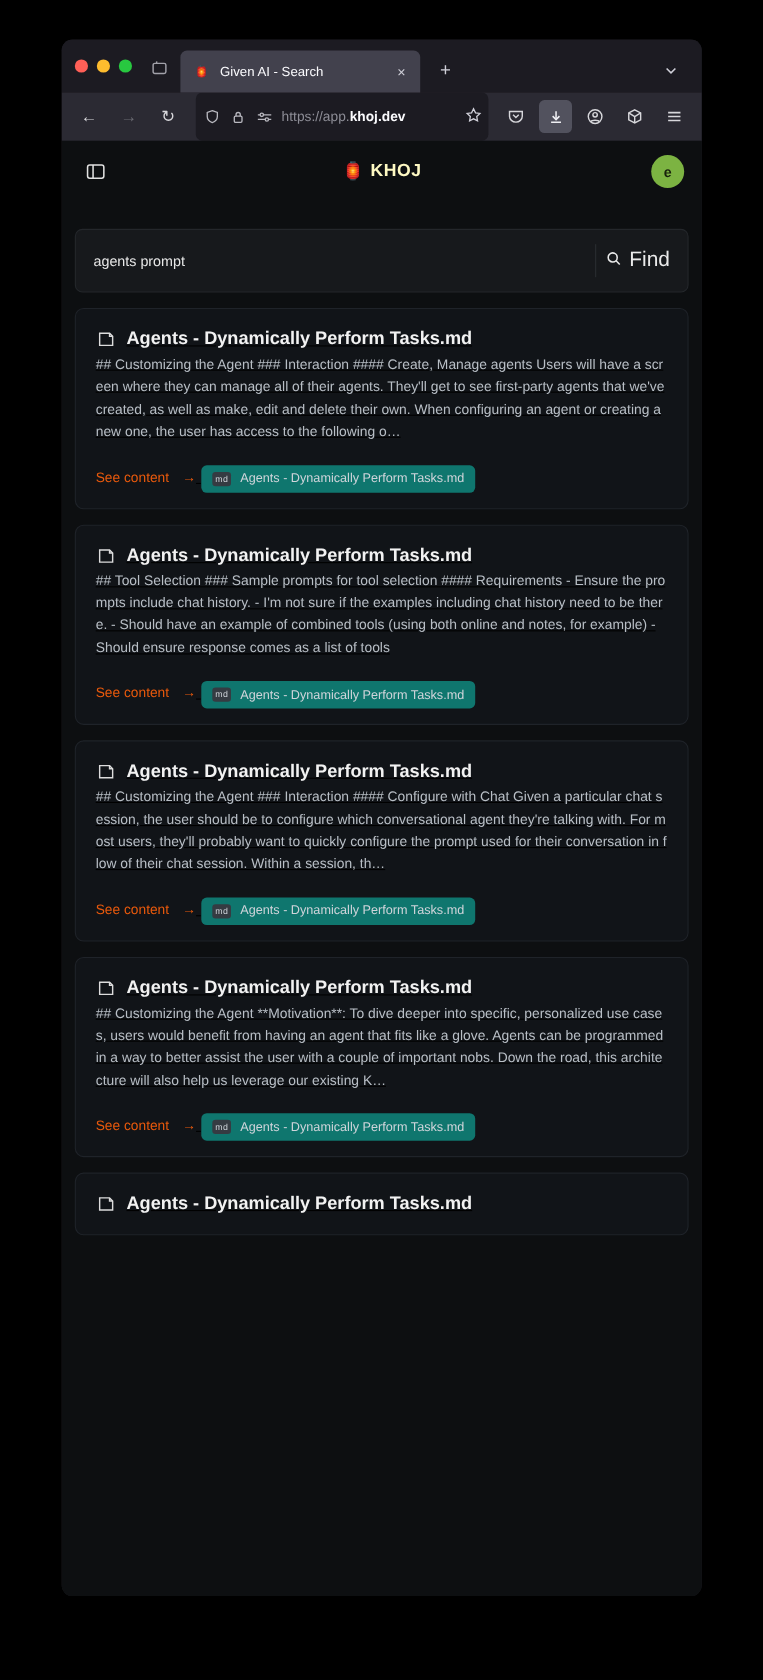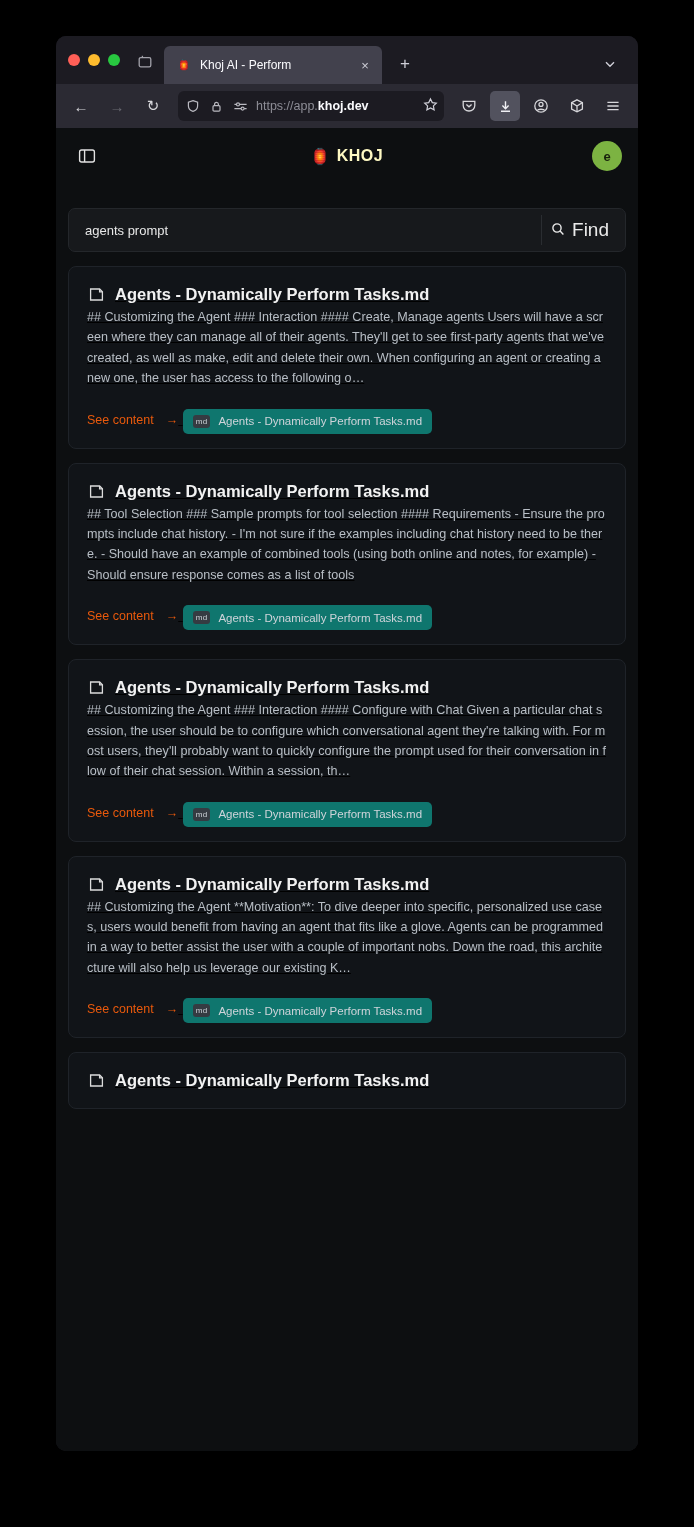--- a/index.html
+++ b/index.html
@@ -107,21 +107,21 @@
   .nav-btn {
     width: 30px; height: 30px;
     border-radius: 5px;
     display: flex; align-items: center; justify-content: center;
     color: #d7d7db;
     font-size: 15px;
   }
   .nav-btn.disabled { color: #6a6a72; }
   .urlbar {
     flex: 1;
-    height: 30px;
+    height: 44px;
     background: #1c1b22;
     border-radius: 6px;
     display: flex;
     align-items: center;
     padding: 0 6px;
     gap: 7px;
     margin: 0 4px;
   }
   .urlbar .u-icon {
     width: 17px; height: 17px;
@@ -180,21 +180,21 @@
     width: 30px; height: 30px;
     border-radius: 50%;
     background: #7cb342;
     color: #18210c;
     font-size: 13px;
     display: flex; align-items: center; justify-content: center;
     font-weight: 600;
   }
   .searchrow {
     margin: 24px 12px 0 12px;
-    height: 44px;
+    height: 58px;
     background: #17191c;
     border: 1px solid #24272b;
     border-radius: 7px;
     display: flex;
     align-items: center;
     padding: 0 4px 0 14px;
   }
   .searchrow input {
     flex: 1;
     background: transparent;
@@ -293,21 +293,21 @@
       <div class="dot green"></div>
     </div>
     <div class="tablist-btn">
       <svg width="16" height="16" viewBox="0 0 16 16" fill="none" stroke="#cfcfd8" stroke-width="1.3">
         <rect x="2.2" y="3.6" width="11.6" height="9.2" rx="1.6"></rect>
         <path d="M5.4 3.6 V 1.8"></path>
       </svg>
     </div>
     <div class="tab">
       <span class="favicon">🏮</span>
-      <span class="tab-title">Khoj AI - Perform</span>
+      <span class="tab-title">Given AI - Search</span>
       <span class="tab-close">×</span>
     </div>
     <div class="newtab">+</div>
     <div class="tab-dropdown">
       <svg width="14" height="14" viewBox="0 0 14 14" fill="none" stroke="#cfcfd8" stroke-width="1.4">
         <path d="M3 5.2 L7 9.2 L11 5.2"></path>
       </svg>
     </div>
   </div>
 

